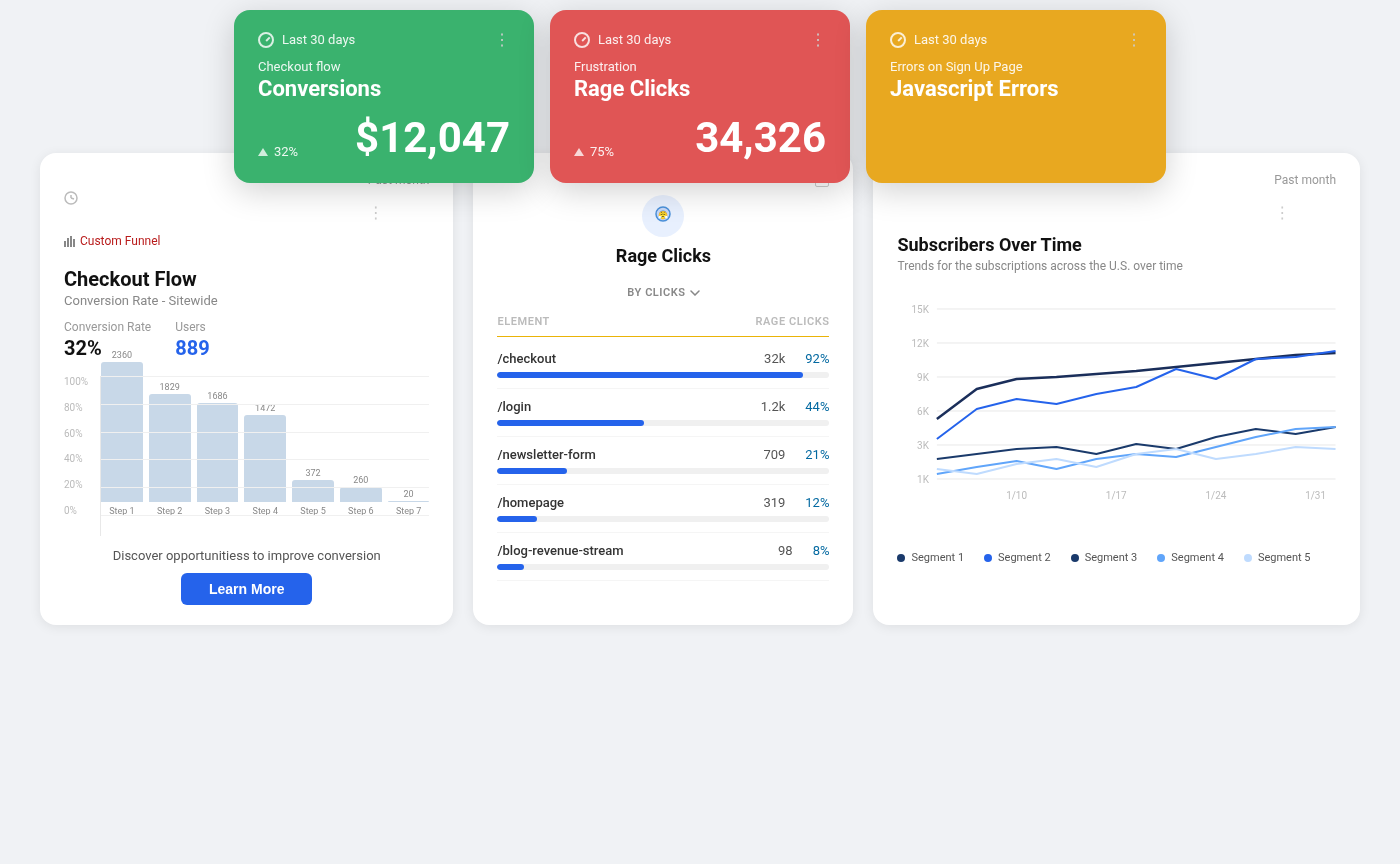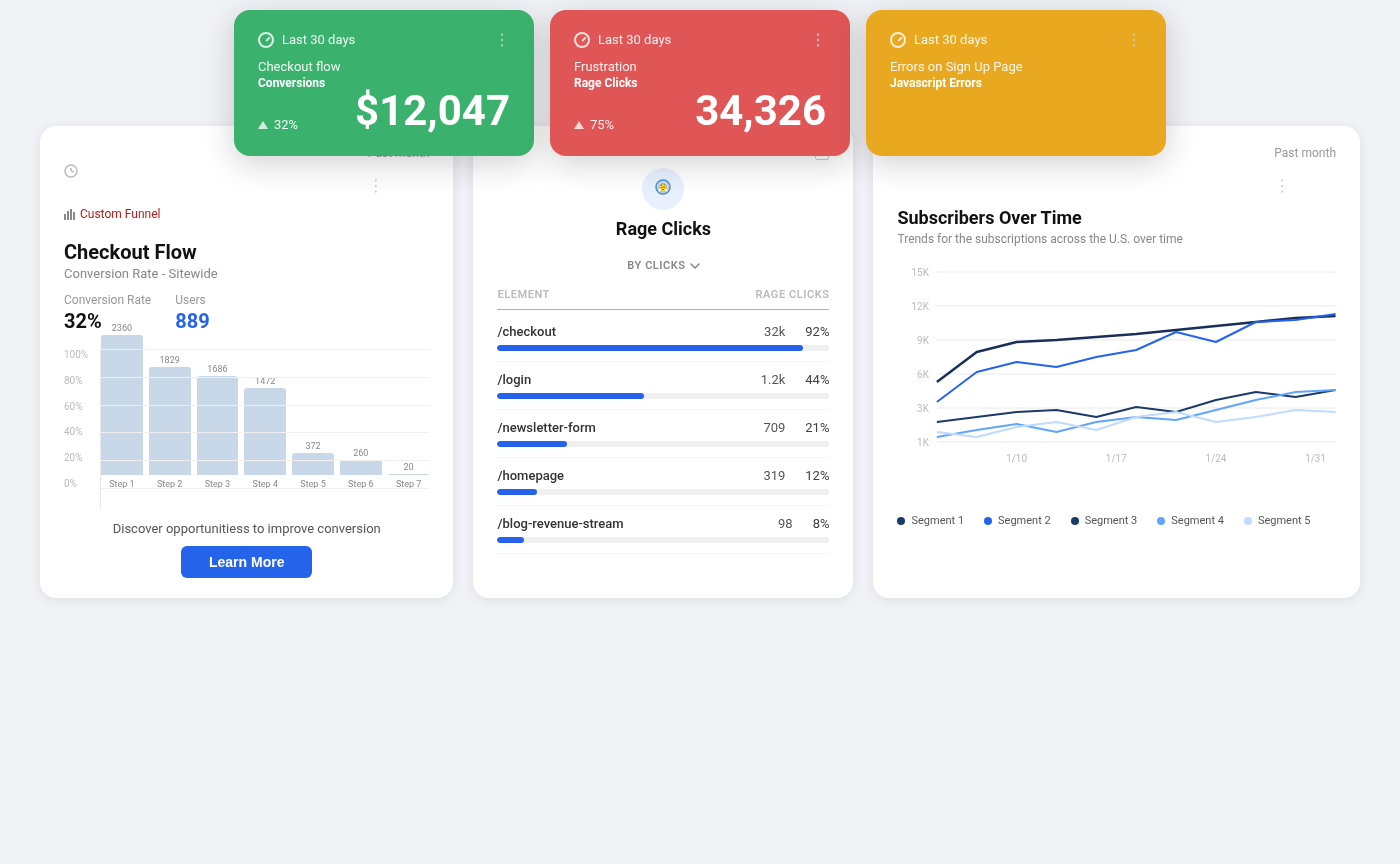--- a/index.html
+++ b/index.html
@@ -78,22 +78,23 @@
       transform: rotate(-45deg);
     }
 
     .metric-card-subtitle {
       font-size: 13px;
       opacity: 0.9;
       margin-bottom: 2px;
     }
 
     .metric-card-title {
-      font-size: 12px;
+      font-size: 22px;
       font-weight: 700;
+      margin-bottom: 16px;
     }
 
     .metric-card-bottom {
       display: flex;
       align-items: flex-end;
       justify-content: space-between;
     }
 
     .metric-badge {
       display: flex;
@@ -345,21 +346,21 @@
     }
 
     .rage-values {
       display: flex;
       gap: 20px;
       font-size: 13px;
       color: #555;
     }
 
     .rage-percent {
-      color: #404040;
+      color: #0369a1;
       font-size: 13px;
     }
 
     .rage-bar-bg {
       height: 6px;
       background: #f0f0f0;
       border-radius: 3px;
       overflow: hidden;
     }
 
@@ -373,21 +374,21 @@
     .subscribers-title {
       font-size: 18px;
       font-weight: 700;
       color: #111;
       margin-bottom: 4px;
     }
 
     .subscribers-subtitle {
       font-size: 12px;
       color: #888;
-      margin-bottom: 16px;
+      margin-bottom: 26px;
     }
 
     .line-chart-area {
       height: 240px;
       position: relative;
       margin-bottom: 12px;
     }
 
     .chart-legend {
       display: flex;

